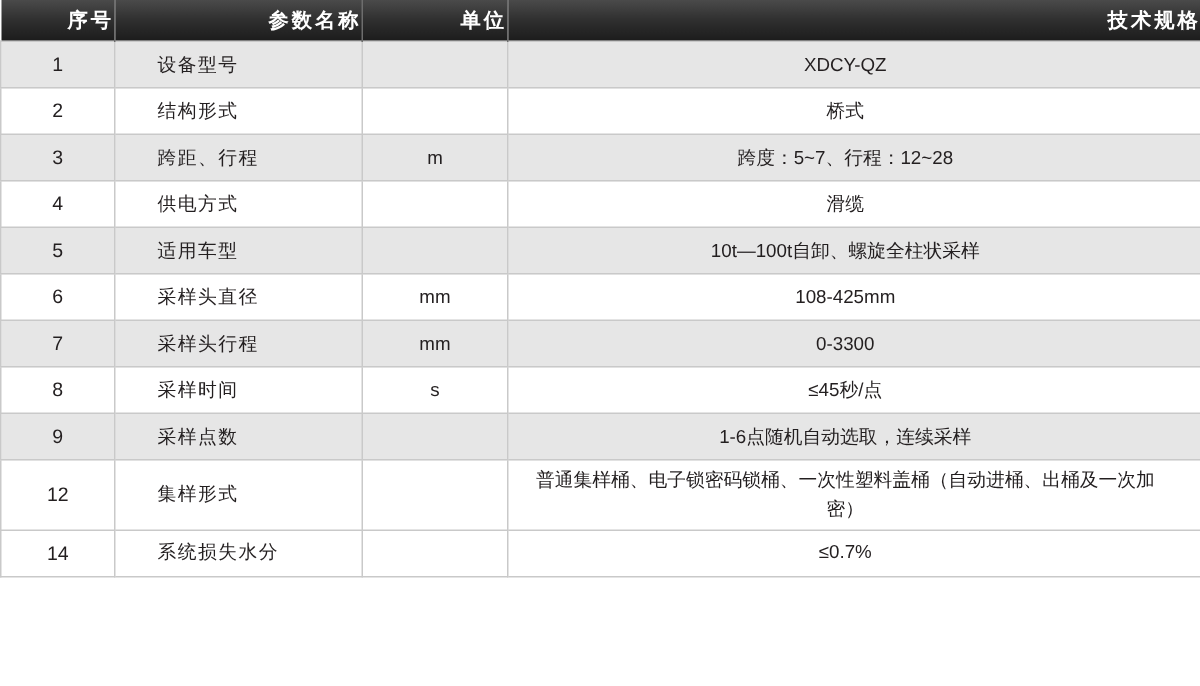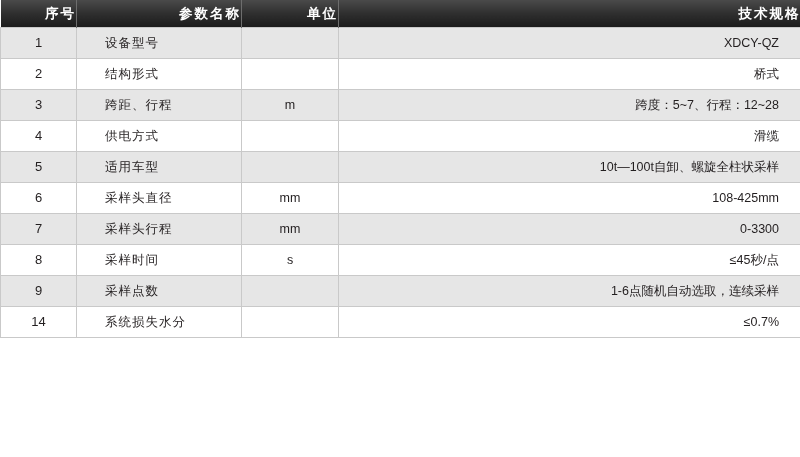--- a/index.html
+++ b/index.html
@@ -53,21 +53,21 @@
   }
   td.c-name {
     text-align: left;
     padding-left: 28px;
     letter-spacing: 1px;
   }
   td.c-unit {
     text-align: center;
   }
   td.c-spec {
-    text-align: right;
+    text-align: center;
     padding-left: 9px;
     padding-right: 21px;
     margin-left: 22px;
   }
   tr.row-odd td {
     background: #ffffff;
   }
   tr.row-even td {
     background: #e6e6e6;
   }
@@ -139,20 +139,26 @@
       <td class="c-unit">s</td>
       <td class="c-spec">≤45秒/点</td>
     </tr>
     <tr class="row-even">
       <td class="c-no">9</td>
       <td class="c-name">采样点数</td>
       <td class="c-unit"></td>
       <td class="c-spec">1-6点随机自动选取，连续采样</td>
     </tr>
     <tr class="row-odd">
+      <td class="c-no">12</td>
+      <td class="c-name">集样形式</td>
+      <td class="c-unit"></td>
+      <td class="c-spec">普通集样桶、电子锁密码锁桶、一次性塑料盖桶（自动进桶、出桶及一次加密）</td>
+    </tr>
+    <tr class="row-odd">
       <td class="c-no">14</td>
       <td class="c-name">系统损失水分</td>
       <td class="c-unit"></td>
       <td class="c-spec">≤0.7%</td>
     </tr>
 
   </tbody>
 </table>
 
 </body></html>

